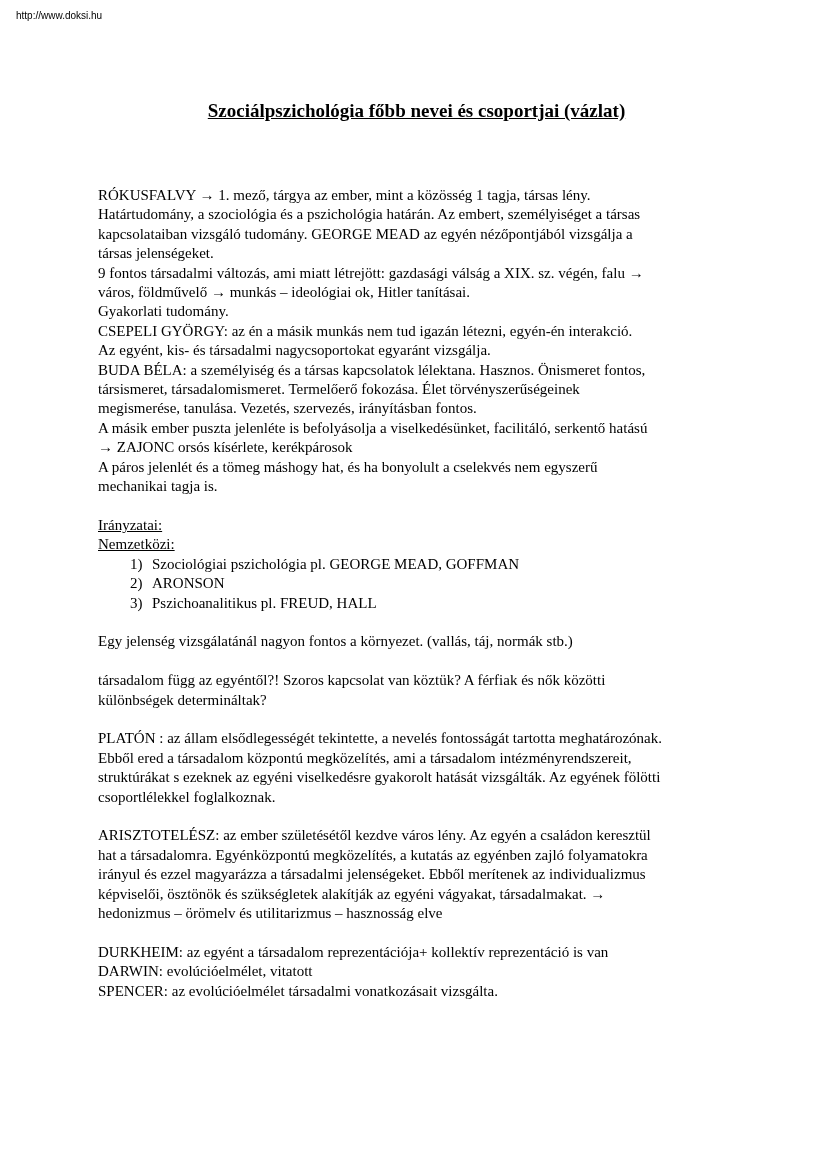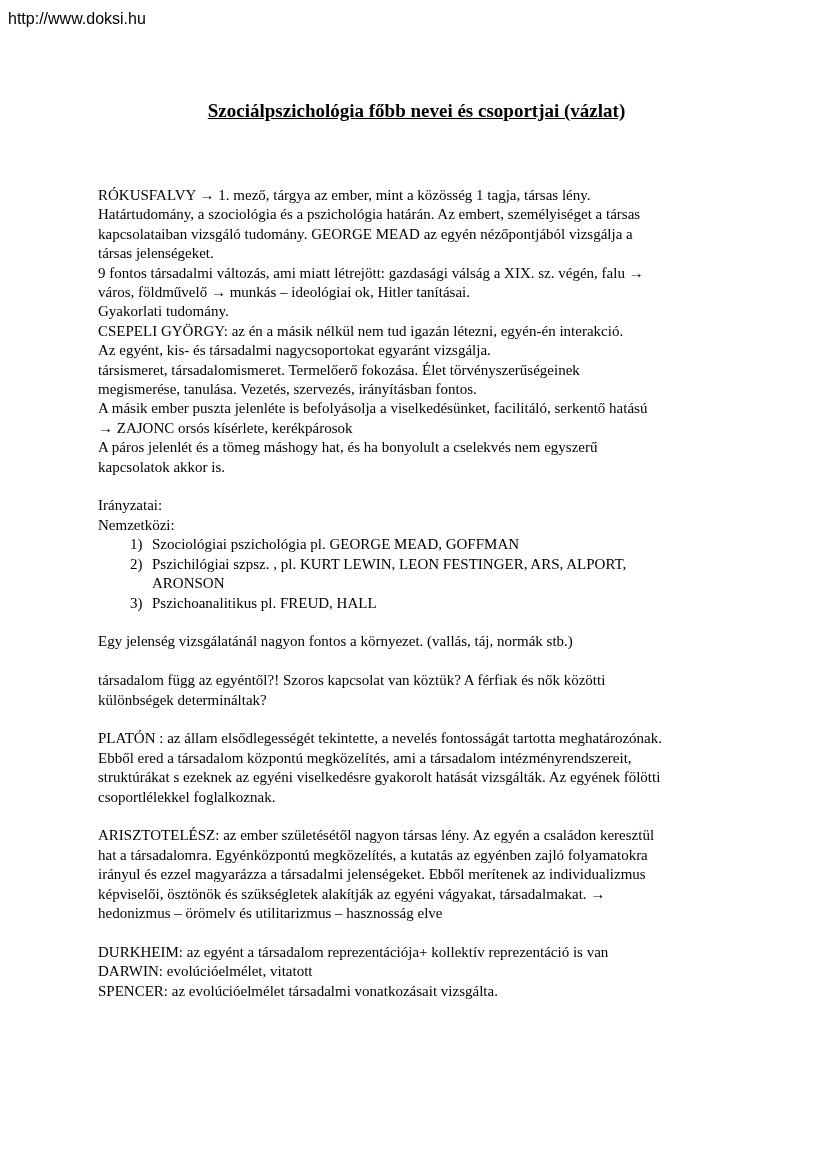--- a/index.html
+++ b/index.html
@@ -1,67 +1,67 @@
 <!DOCTYPE html>
 <html><head>
 <meta charset="utf-8">
 <style>
   html, body { margin: 0; padding: 0; background: #ffffff; }
   body { width: 827px; height: 1170px; position: relative; overflow: hidden;
          font-family: "Liberation Serif", serif; color: #000; }
-  .url { position: absolute; left: 8px; top: 10px; font-family: "Liberation Sans", sans-serif;
-         font-size: 16px; color: #000; }
+  .url { position: absolute; left: 16px; top: 10px; font-family: "Liberation Sans", sans-serif;
+         font-size: 10px; color: #000; }
   .title { position: absolute; left: 3px; width: 827px; top: 100px; text-align: center;
            font-weight: bold; font-size: 19px; text-decoration: underline; }
   .content { position: absolute; left: 98px; top: 162px; width: 640px;
              font-size: 15px; line-height: 19.4px; margin-top: 24px; }
   .line { white-space: nowrap; }
   .gap { height: 19.4px; }
-  .u { }
+  .u { text-decoration: underline; }
   .li { position: relative; padding-left: 54px; }
   .li .num { position: absolute; left: 32px; }
 </style>
 </head>
 <body>
 
 <div class="url">http://www.doksi.hu</div>
 
 <div class="title">Szociálpszichológia főbb nevei és csoportjai (vázlat)</div>
 
 <div class="content">
   <div>
     <div class="line">RÓKUSFALVY → 1. mező, tárgya az ember, mint a közösség 1 tagja, társas lény.</div>
     <div class="line">Határtudomány, a szociológia és a pszichológia határán. Az embert, személyiséget a társas</div>
     <div class="line">kapcsolataiban vizsgáló tudomány. GEORGE MEAD az egyén nézőpontjából vizsgálja a</div>
     <div class="line">társas jelenségeket.</div>
     <div class="line">9 fontos társadalmi változás, ami miatt létrejött: gazdasági válság a XIX. sz. végén, falu →</div>
     <div class="line">város, földművelő → munkás – ideológiai ok, Hitler tanításai.</div>
     <div class="line">Gyakorlati tudomány.</div>
-    <div class="line">CSEPELI GYÖRGY: az én a másik nélkül nem tud igazán létezni, egyén-én interakció.</div>
+    <div class="line">CSEPELI GYÖRGY: az én a másik munkás nem tud igazán létezni, egyén-én interakció.</div>
     <div class="line">Az egyént, kis- és társadalmi nagycsoportokat egyaránt vizsgálja.</div>
+    <div class="line">BUDA BÉLA: a személyiség és a társas kapcsolatok lélektana. Hasznos. Önismeret fontos,</div>
     <div class="line">társismeret, társadalomismeret. Termelőerő fokozása. Élet törvényszerűségeinek</div>
     <div class="line">megismerése, tanulása. Vezetés, szervezés, irányításban fontos.</div>
     <div class="line">A másik ember puszta jelenléte is befolyásolja a viselkedésünket, facilitáló, serkentő hatású</div>
     <div class="line">→ ZAJONC orsós kísérlete, kerékpárosok</div>
     <div class="line">A páros jelenlét és a tömeg máshogy hat, és ha bonyolult a cselekvés nem egyszerű</div>
-    <div class="line">kapcsolatok akkor is.</div>
+    <div class="line">mechanikai tagja is.</div>
   </div>
   <div class="gap"></div>
 
   <div class="line u">Irányzatai:</div>
   <div class="line u">Nemzetközi:</div>
 
   <div>
     <div class="li">
       <span class="num">1)</span>
       <div class="line">Szociológiai pszichológia pl. GEORGE MEAD, GOFFMAN</div>
     </div>
     <div class="li">
       <span class="num">2)</span>
-      <div class="line">Pszichilógiai szpsz. , pl. KURT LEWIN, LEON FESTINGER, ARS, ALPORT,</div>
       <div class="line">ARONSON</div>
     </div>
     <div class="li">
       <span class="num">3)</span>
       <div class="line">Pszichoanalitikus pl. FREUD, HALL</div>
     </div>
   </div>
   <div class="gap"></div>
 
   <div class="line">Egy jelenség vizsgálatánál nagyon fontos a környezet. (vallás, táj, normák stb.)</div>
@@ -75,21 +75,21 @@
 
   <div>
     <div class="line">PLATÓN : az állam elsődlegességét tekintette, a nevelés fontosságát tartotta meghatározónak.</div>
     <div class="line">Ebből ered a társadalom központú megközelítés, ami a társadalom intézményrendszereit,</div>
     <div class="line">struktúrákat s ezeknek az egyéni viselkedésre gyakorolt hatását vizsgálták. Az egyének fölötti</div>
     <div class="line">csoportlélekkel foglalkoznak.</div>
   </div>
   <div class="gap"></div>
 
   <div>
-    <div class="line">ARISZTOTELÉSZ: az ember születésétől nagyon társas lény. Az egyén a családon keresztül</div>
+    <div class="line">ARISZTOTELÉSZ: az ember születésétől kezdve város lény. Az egyén a családon keresztül</div>
     <div class="line">hat a társadalomra. Egyénközpontú megközelítés, a kutatás az egyénben zajló folyamatokra</div>
     <div class="line">irányul és ezzel magyarázza a társadalmi jelenségeket. Ebből merítenek az individualizmus</div>
     <div class="line">képviselői, ösztönök és szükségletek alakítják az egyéni vágyakat, társadalmakat. →</div>
     <div class="line">hedonizmus – örömelv és utilitarizmus – hasznosság elve</div>
   </div>
   <div class="gap"></div>
 
   <div>
     <div class="line">DURKHEIM: az egyént a társadalom reprezentációja+ kollektív reprezentáció is van</div>
     <div class="line">DARWIN: evolúcióelmélet, vitatott</div>

